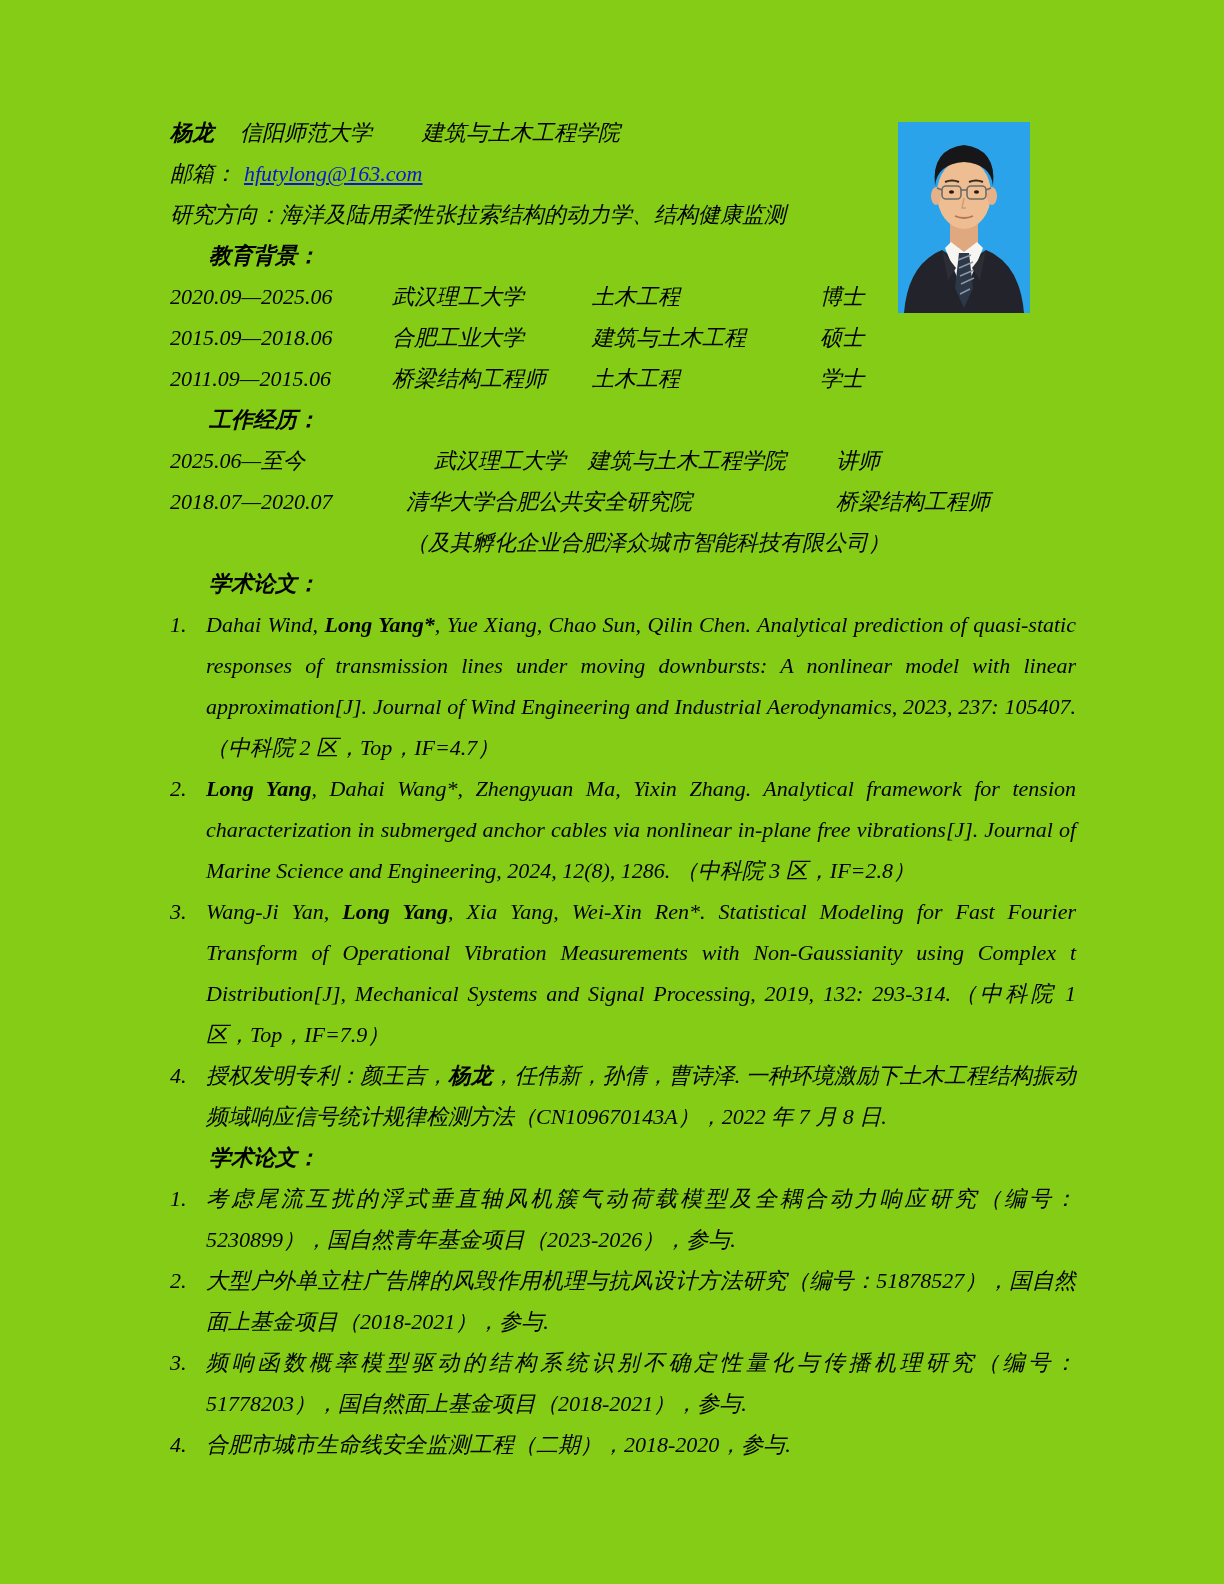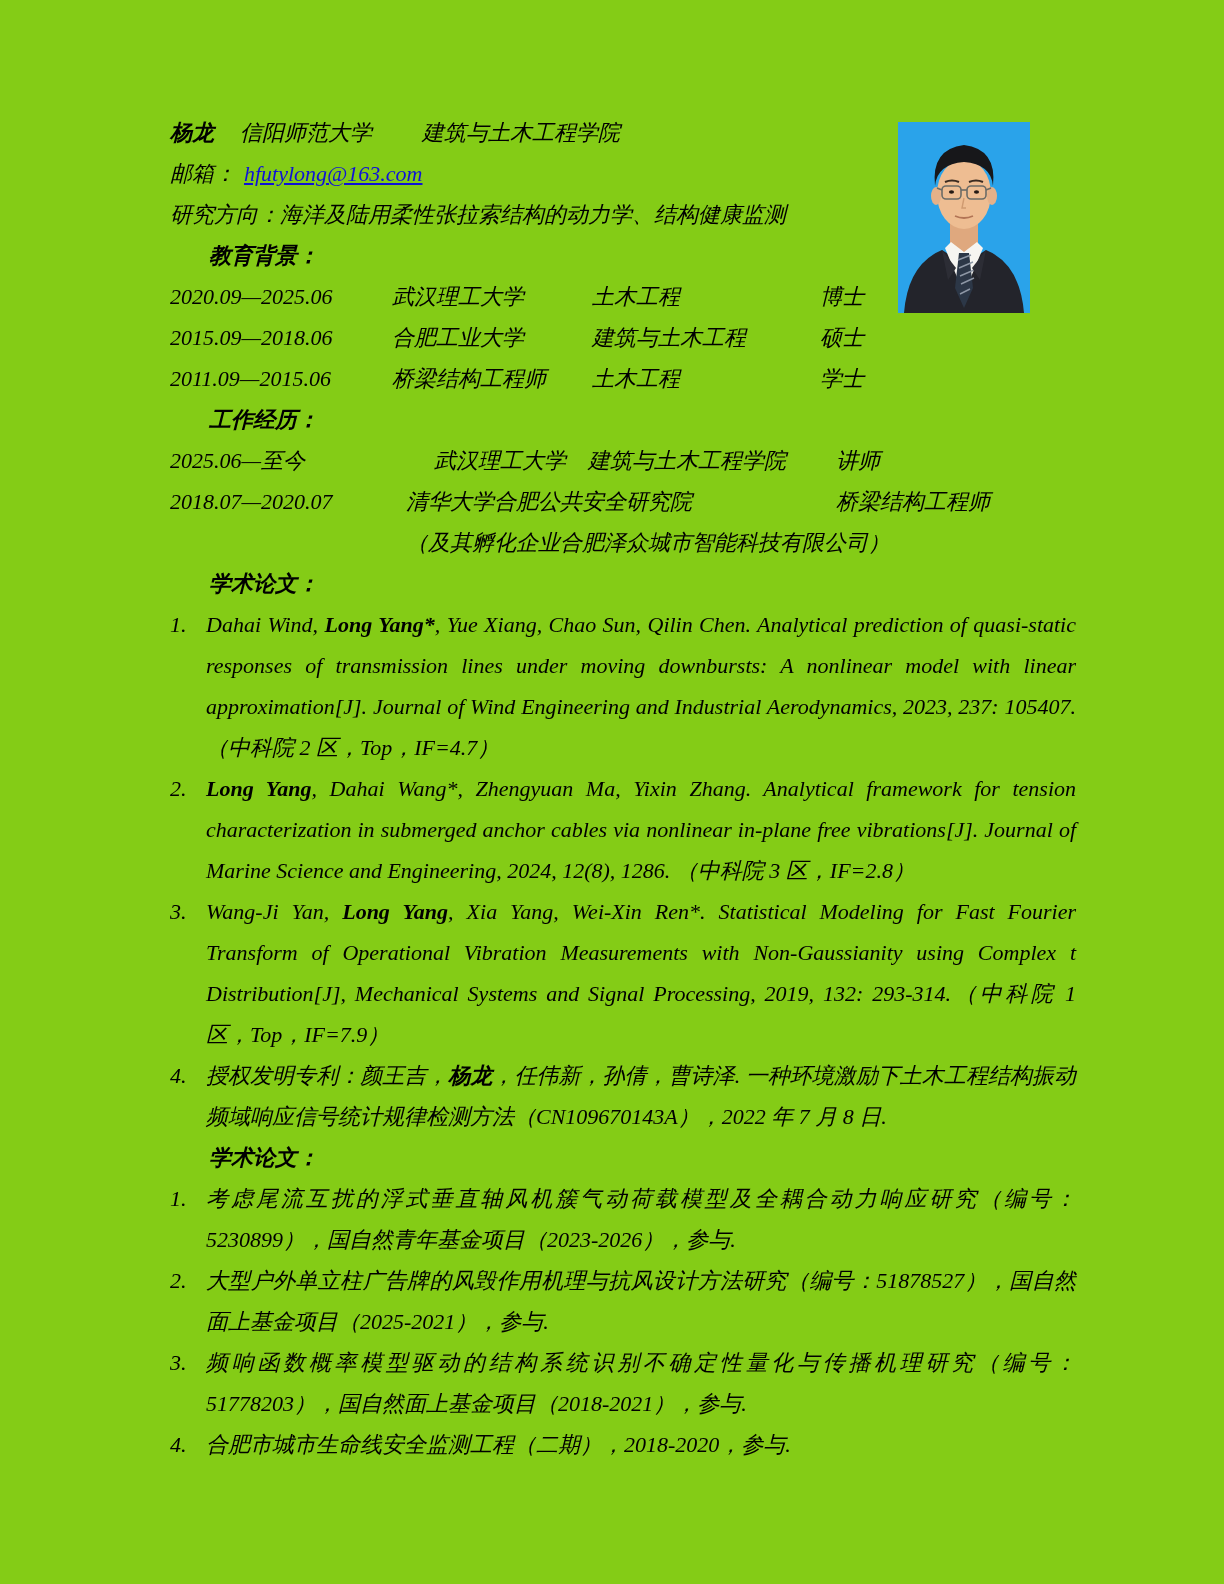--- a/index.html
+++ b/index.html
@@ -131,21 +131,21 @@
       </div>
 
     <div class="line heading">学术论文：</div>
     <div>
         <div class="list-item">
           <span class="num">1.</span>
           <div class="txt">考虑尾流互扰的浮式垂直轴风机簇气动荷载模型及全耦合动力响应研究（编号：5230899），国自然青年基金项目（2023-2026），参与.</div>
         </div>
         <div class="list-item">
           <span class="num">2.</span>
-          <div class="txt">大型户外单立柱广告牌的风毁作用机理与抗风设计方法研究（编号：51878527），国自然面上基金项目（2025-2021），参与.</div>
+          <div class="txt">大型户外单立柱广告牌的风毁作用机理与抗风设计方法研究（编号：51878527），国自然面上基金项目（2018-2021），参与.</div>
         </div>
         <div class="list-item">
           <span class="num">3.</span>
           <div class="txt">频响函数概率模型驱动的结构系统识别不确定性量化与传播机理研究（编号：51778203），国自然面上基金项目（2018-2021），参与.</div>
         </div>
         <div class="list-item">
           <span class="num">4.</span>
           <div class="txt">合肥市城市生命线安全监测工程（二期），2018-2020，参与.</div>
         </div>
       </div>

